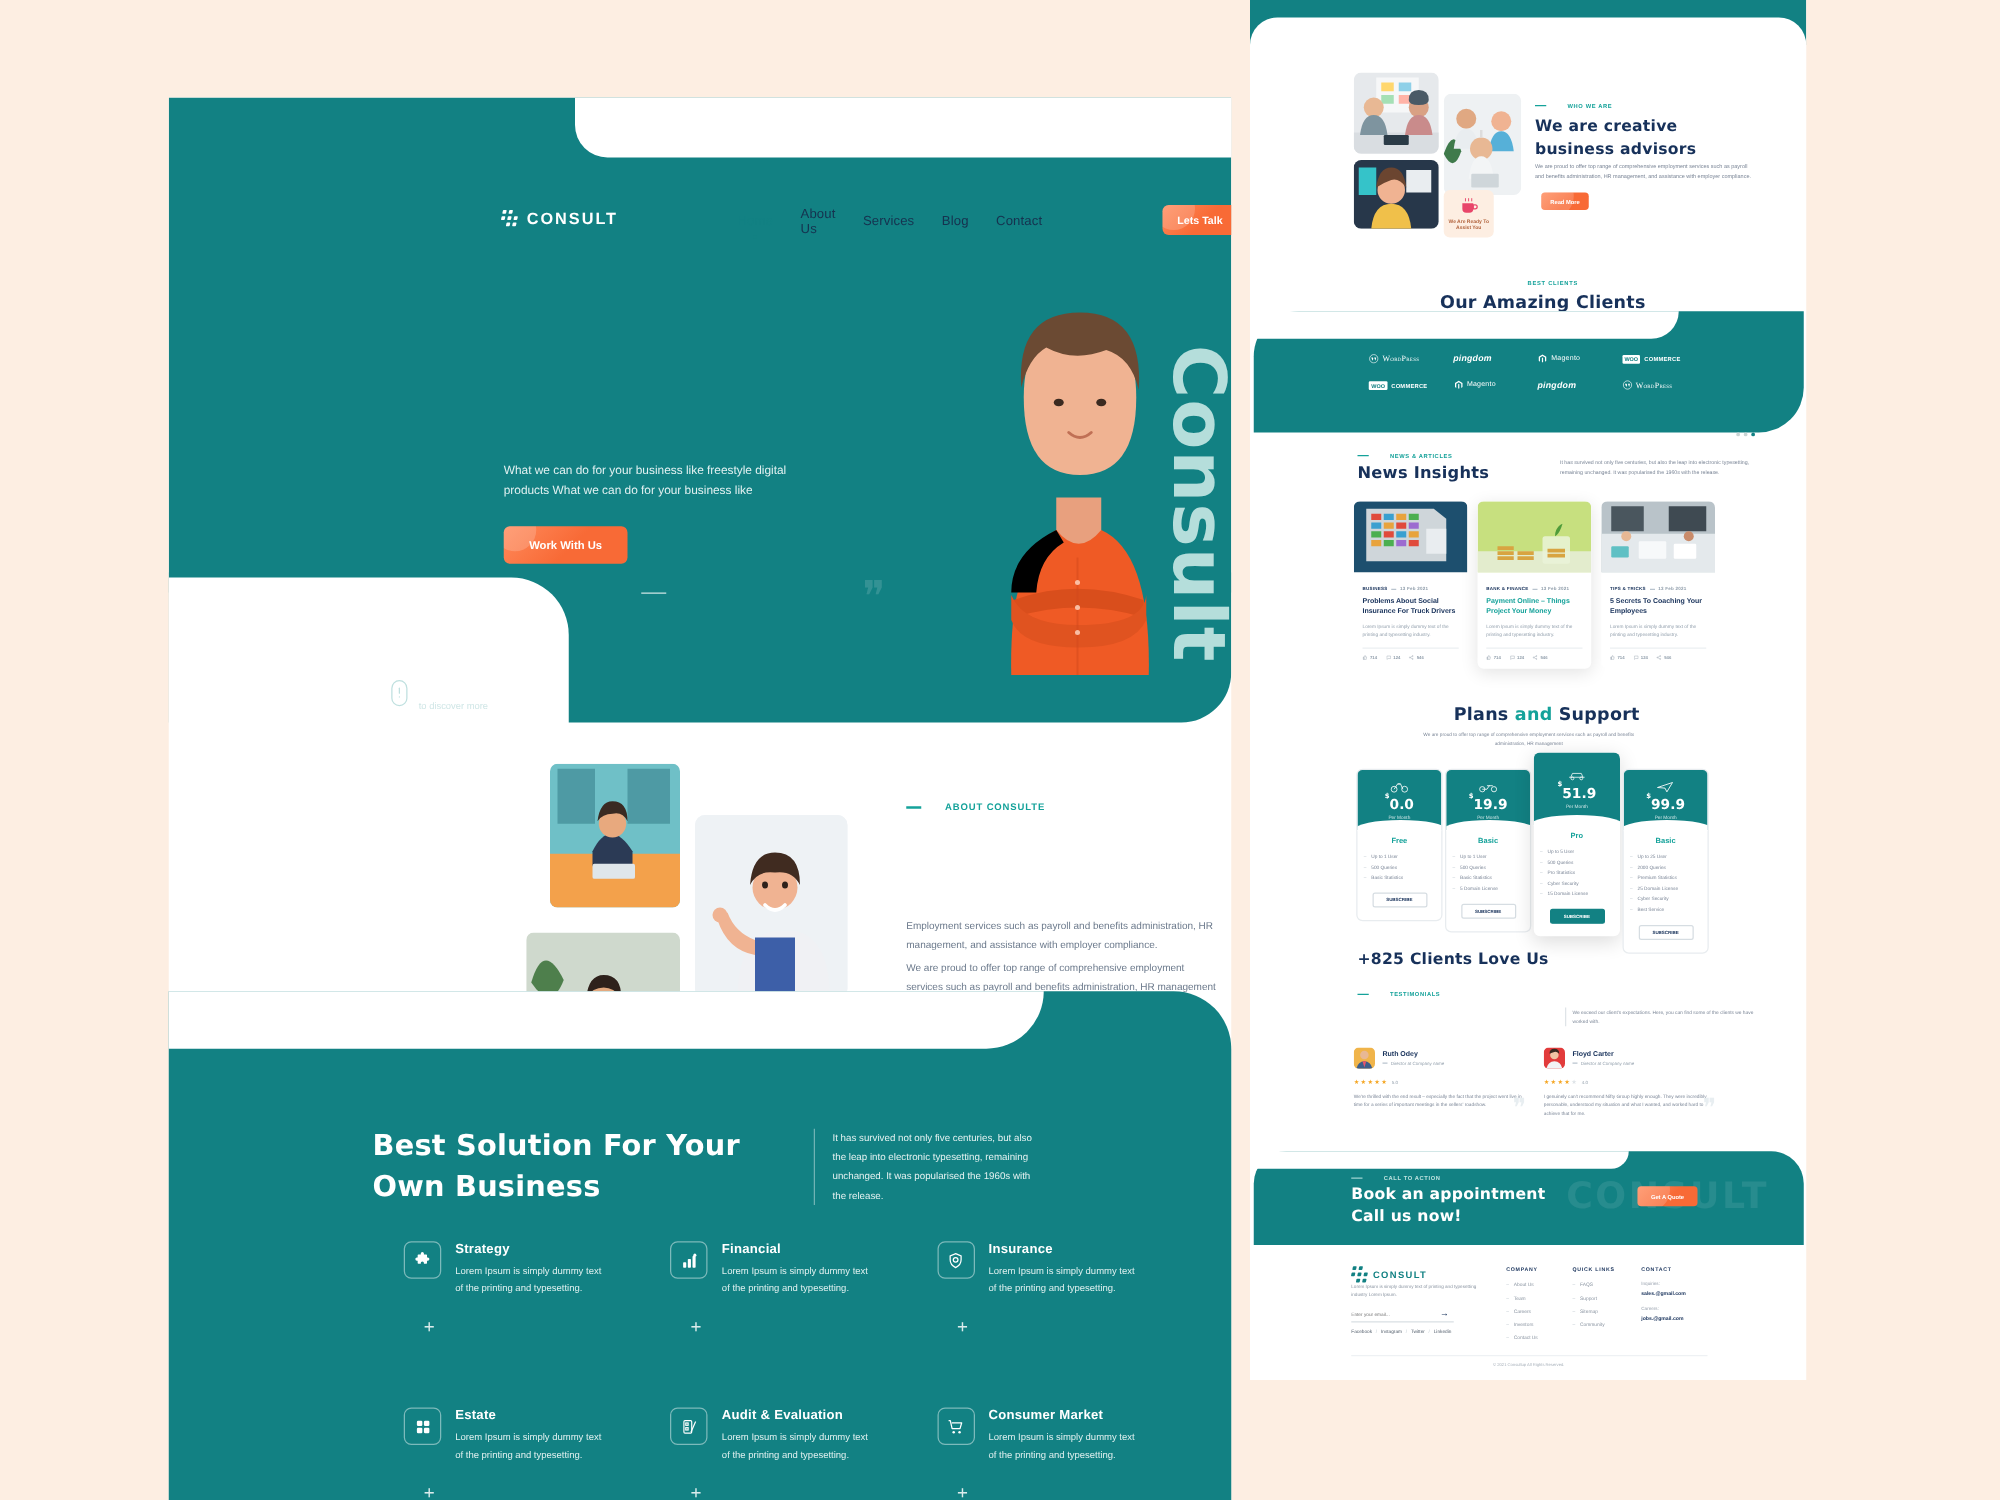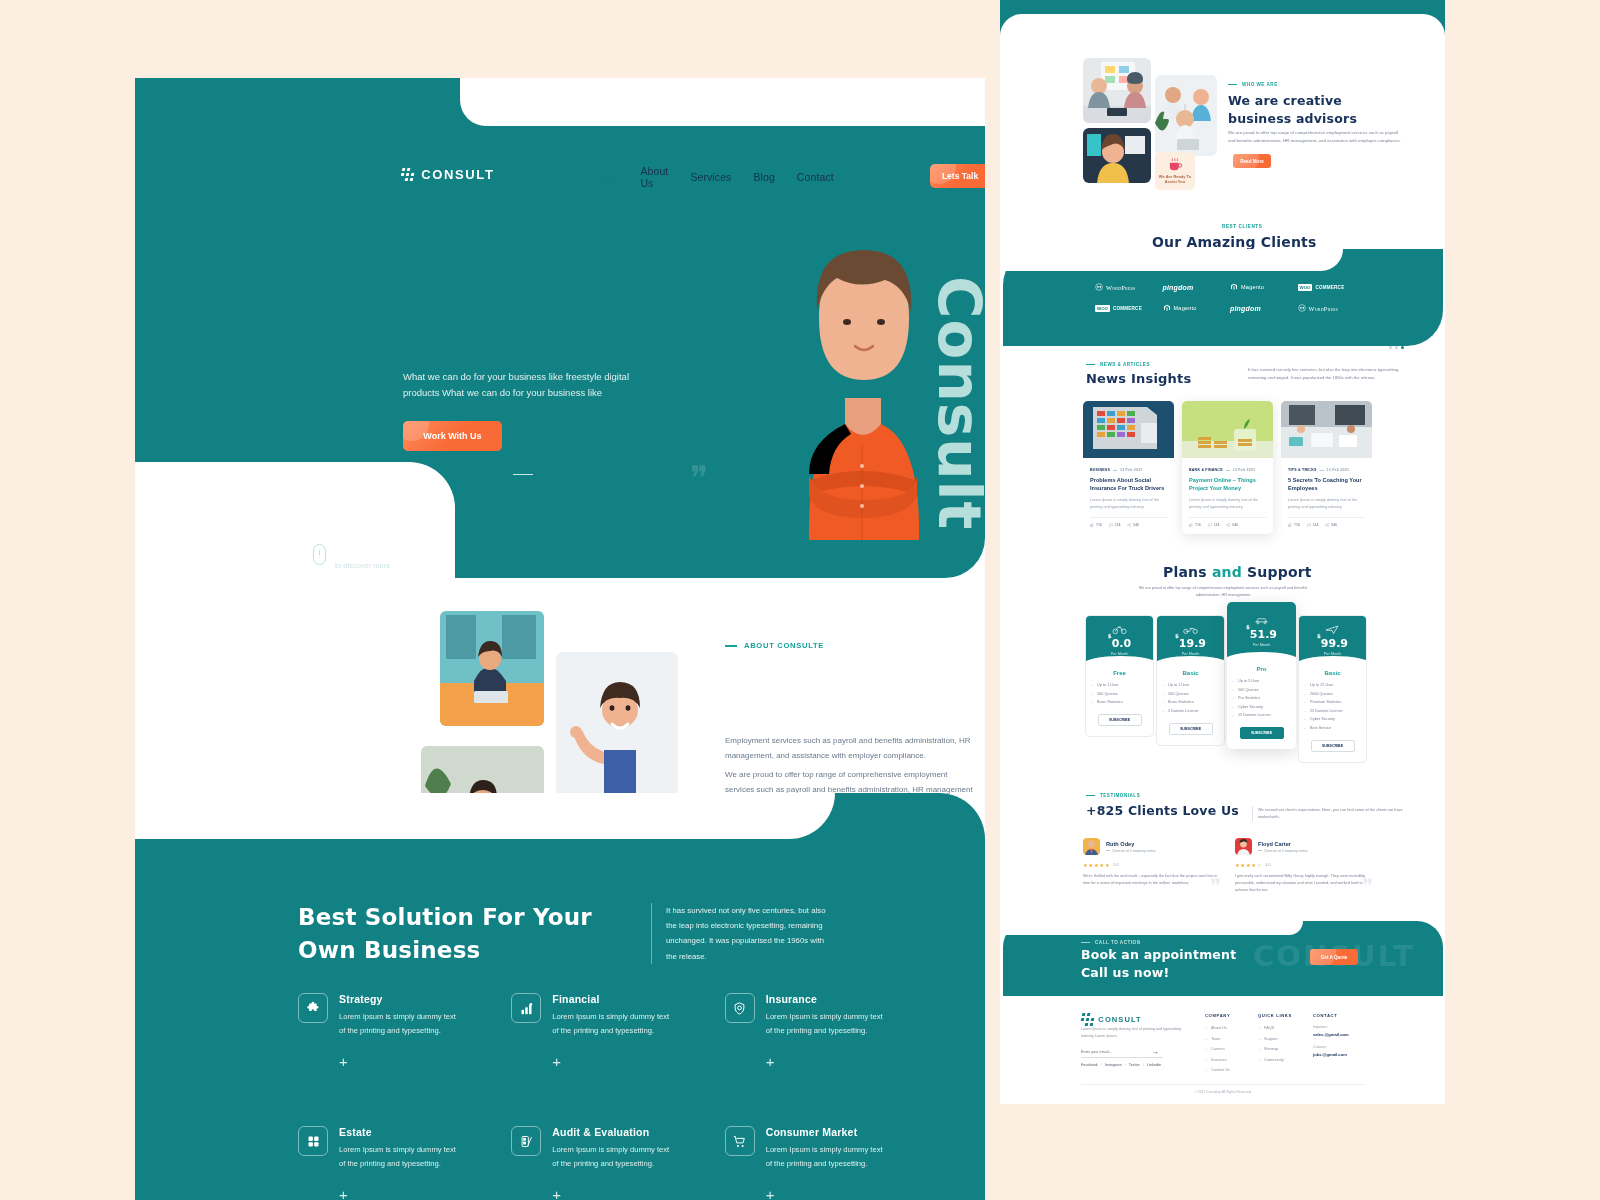--- a/index.html
+++ b/index.html
@@ -96,21 +96,21 @@
   .hero-person{
     position:absolute; left:614px; top:140px; width:228px; height:322px; z-index:4;
   }
   
   .ab-img{ position:absolute; border-radius:6px; overflow:hidden; }
   #ab-img-1{ left:305px; top:533px; width:104px; height:115px; }
   #ab-img-2{ left:286px; top:668px; width:123px; height:125px; }
   #ab-img-3{ left:421px; top:574px; width:122px; height:147px; background:#eef2f5; border-radius:8px; }
   .about-tag{ position:absolute; left:590px; top:563px; display:flex; align-items:center; gap:7px; }
   .tag-dash{ width:12px; height:2px; background:#15a29a; }
-  .tag-text{ font-size:7.6px; font-weight:bold; letter-spacing:.7px; color:#15a29a; }
+  .tag-text{ font-size:7.6px; font-weight:bold; letter-spacing:.7px; color:#15a29a;margin-left:12px; }
   .about-title{
     position:absolute; left:590px; top:584px; width:290px;
     font-family:"DejaVu Sans", sans-serif; font-weight:bold; font-size:21px; line-height:1.45;
     color:#17315a; letter-spacing:.2px;
   }
   .about-p{ position:absolute; left:590px; top:656px; width:250px; font-size:8px; line-height:1.85; color:#6c7a8c; }
   .about-p2{ top:690px; }
   #read-more-1{ position:absolute; left:590px; top:738px; width:81px; height:28px; font-size:8.5px; }
   .exp-badge{
     position:absolute; left:424px; top:741px; width:51px; height:45px; background:#cde7e6;
@@ -137,21 +137,21 @@
     font-family:"DejaVu Sans", sans-serif; font-weight:bold; font-size:23px; line-height:1.45;
     color:#fff; letter-spacing:.2px;
   }
   .sol-side{
     position:absolute; left:516px; top:110px; width:185px; padding-left:14px;
     border-left:1.2px solid rgba(255,255,255,.4);
     font-size:7.8px; line-height:1.95; color:#e4f2f1;
   }
   .svc-grid{ position:absolute; left:163px; top:200px; width:640px;
     display:grid; grid-template-columns:repeat(3,1fr); row-gap:89px; column-gap:0; }
-  .svc{ display:flex; gap:11px; position:relative; }
+  .svc{ display:flex; gap:11px; position:relative;justify-content:center; }
   .svc-ico{
     width:30px; height:30px; border:1px solid rgba(255,255,255,.45); border-radius:6px;
     display:flex; align-items:center; justify-content:center; flex:none;
   }
   .svc-ico svg{ width:15px; height:15px; }
   .svc-name{ font-size:10.5px; font-weight:bold; color:#fff; letter-spacing:.2px; }
   .svc-desc{ font-size:7.6px; line-height:1.8; color:#dff0ef; margin-top:5px; width:122px; }
   .svc-plus{
     position:absolute; left:41px; top:61px; color:rgba(255,255,255,.85); font-size:15px;
     line-height:1; cursor:pointer;
@@ -237,21 +237,21 @@
   .price-feats{ list-style:none; padding:0 0 0 11px; }
   .price-feats li{ font-size:3.8px; color:#7a8596; margin-bottom:4.5px; position:relative; }
   .price-feats li:before{ content:"–"; position:absolute; left:-6px; color:#b6c0c9; }
   .price-sub{
     display:block; margin:10px auto 10px; width:44px; height:12px; border:.8px solid #d6dde2;
     border-radius:2px; background:#fff; color:#17315a; font-size:3.6px; font-weight:bold; cursor:pointer;
   }
   .price-card.featured .price-sub{ background:#128183; border-color:#128183; color:#fff; }
   
   #testi-tag{ left:1086px; top:793px; }
-  #testi-title{ left:1086px; top:803px; font-size:12.5px; }
+  #testi-title{ left:1086px; top:759px; font-size:12.5px; }
   #testi-desc{ position:absolute; left:1252px; top:806px; width:155px; padding-left:5px; border-left:.8px solid #dfe4e8; font-size:3.9px; line-height:1.9; color:#7a8596; }
   .testi-row{ position:absolute; left:1083px; top:838px; width:292px; display:flex; gap:12px; }
   .testi{ width:140px; position:relative; }
   .testi-top{ display:flex; gap:6px; align-items:center; }
   .testi-av{ width:17px; height:17px; border-radius:4px; overflow:hidden; flex:none; }
   .testi-name{ font-size:5.6px; font-weight:bold; color:#17315a; }
   .testi-role{ font-size:3.6px; color:#93a0ad; margin-top:2px; display:flex; align-items:center; gap:2.5px; }
   .testi-role .dash{ width:4px; height:.7px; background:#b9c4ce; display:block; }
   .stars{ display:flex; gap:1px; margin-top:7px; align-items:center; font-size:5px; color:#f5a623; }
   .stars .rate{ font-size:3.6px; color:#93a0ad; margin-left:3px; }

